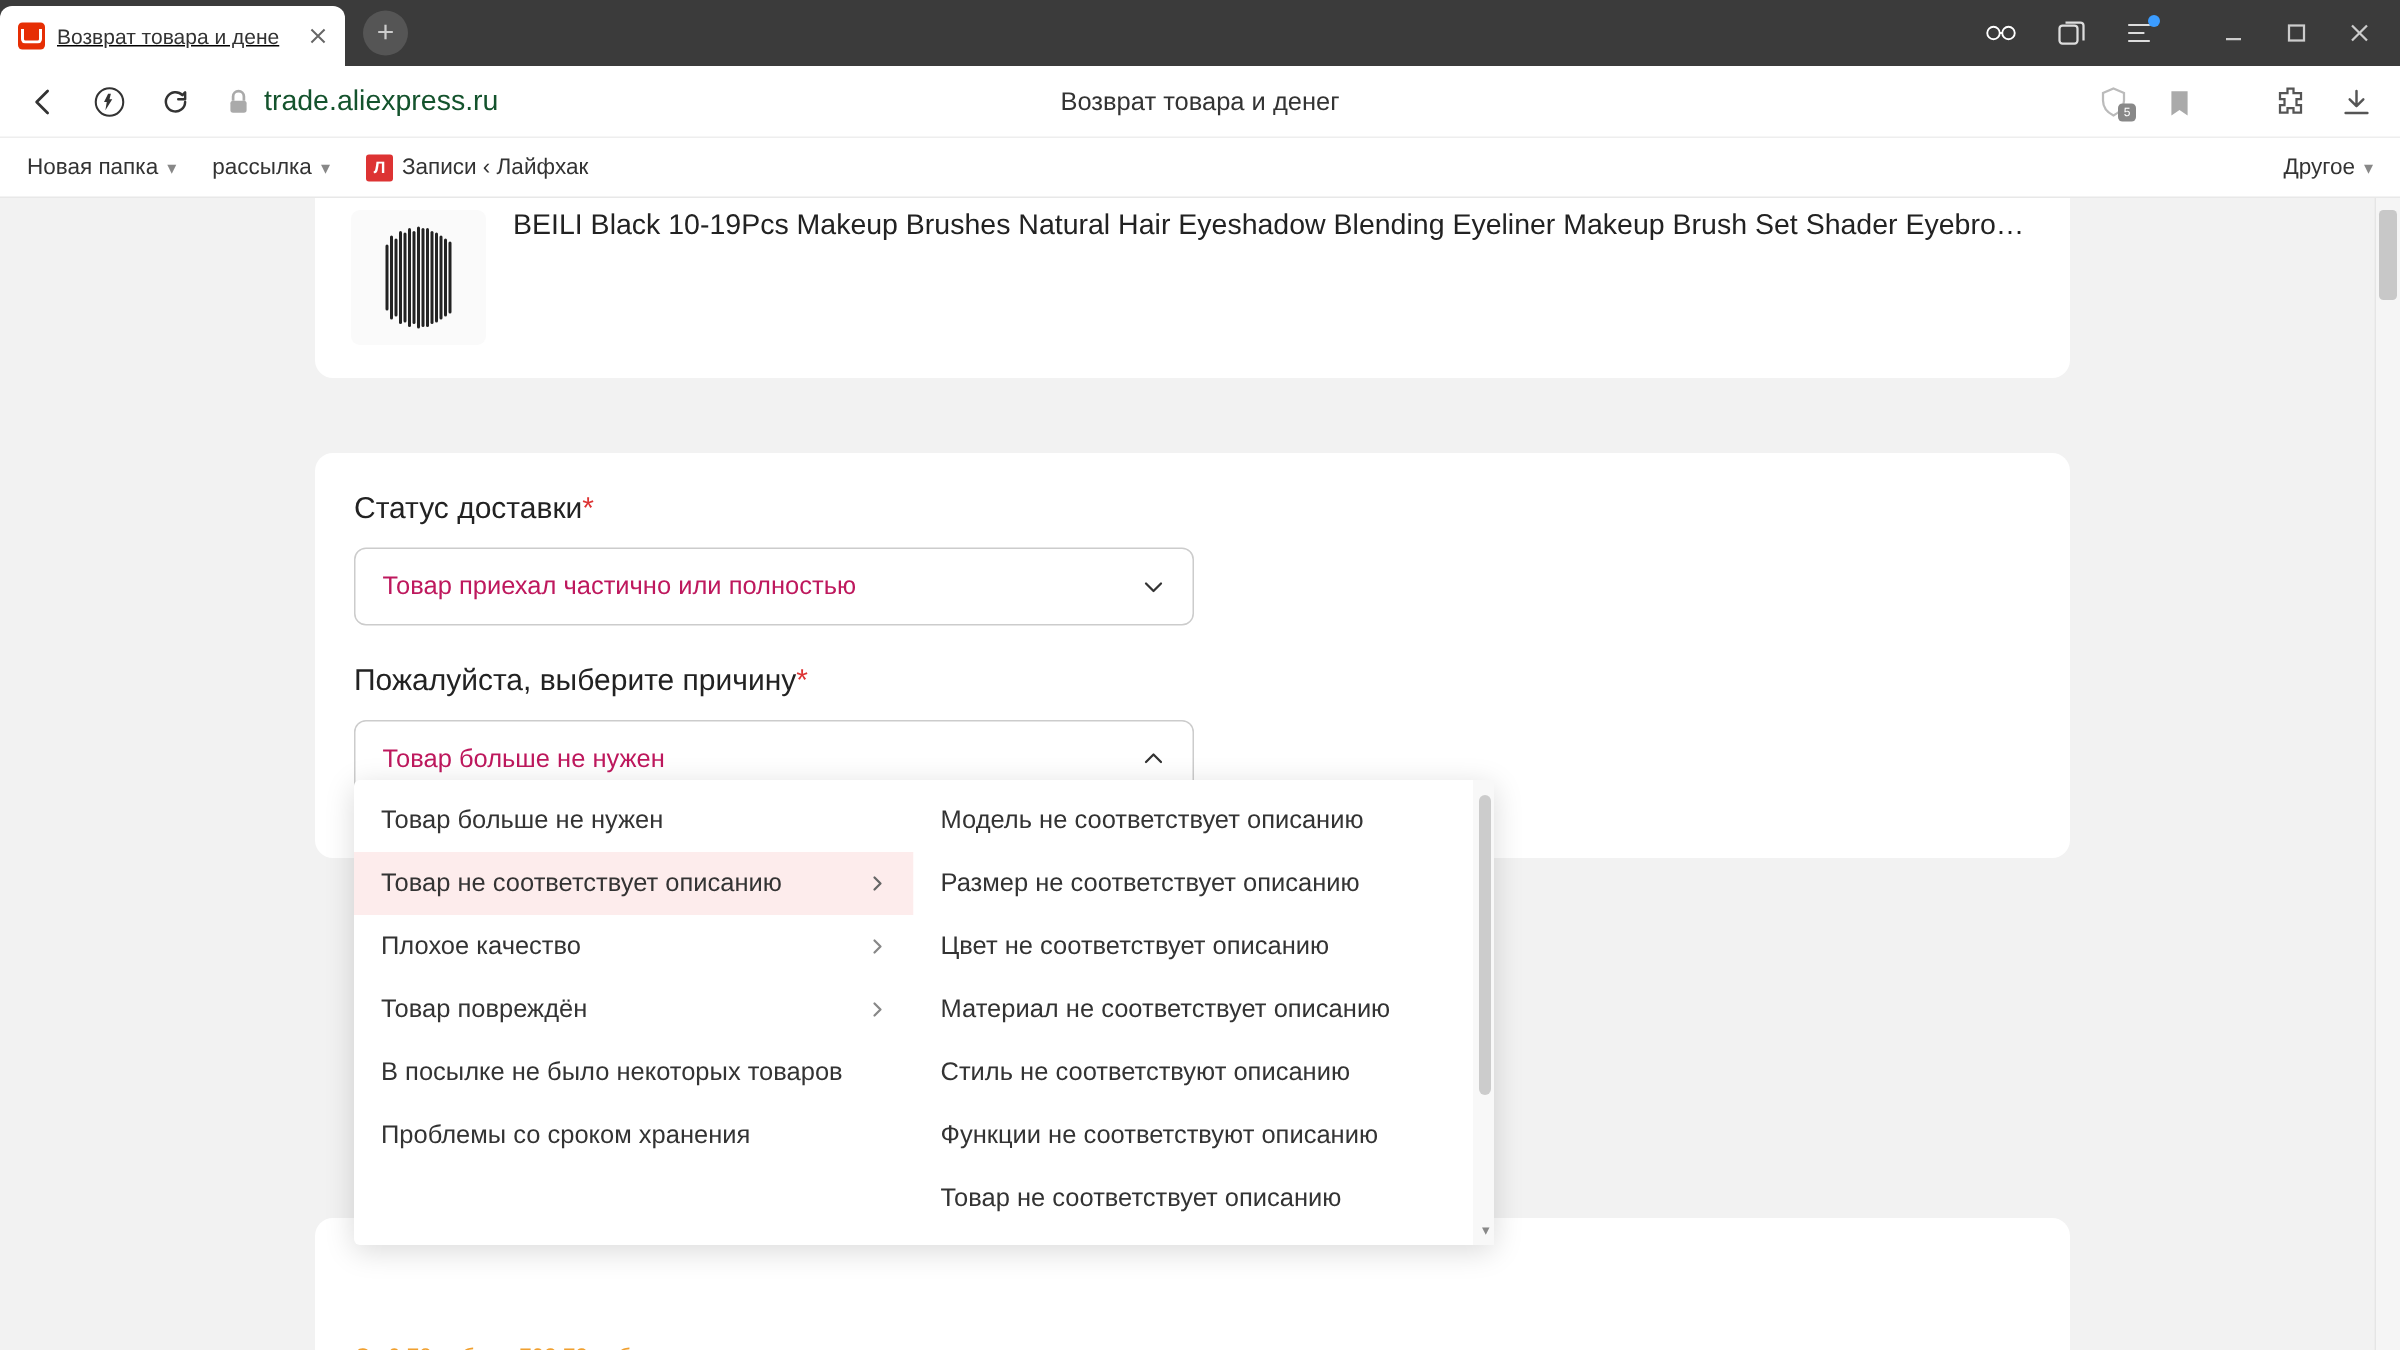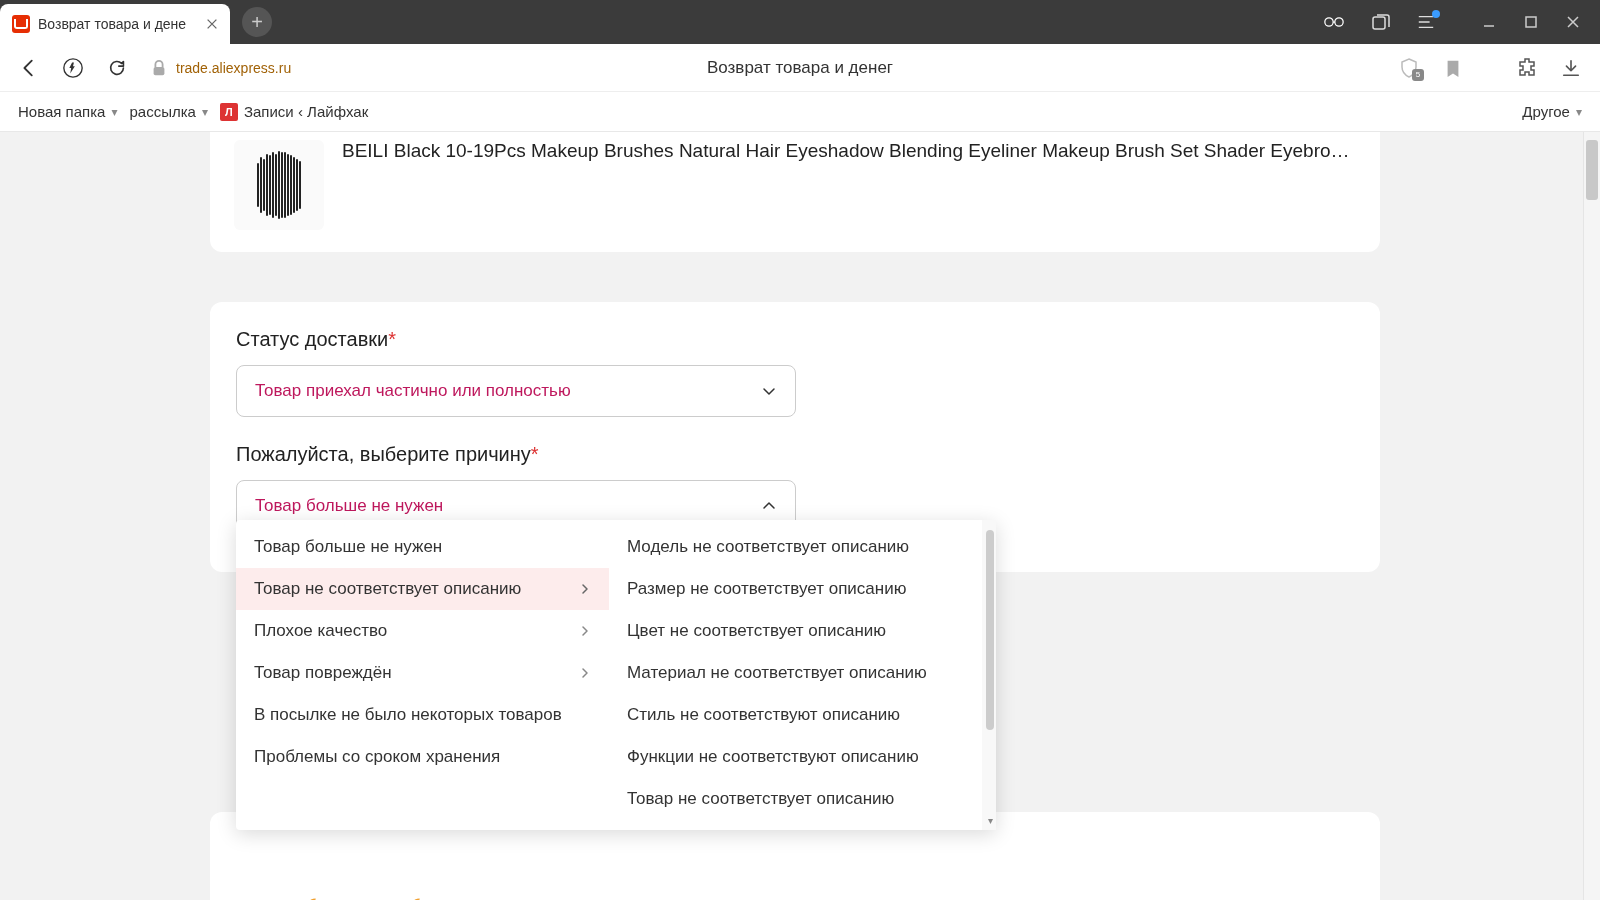--- a/index.html
+++ b/index.html
@@ -1,38 +1,38 @@
 <!DOCTYPE html>
 <html><head>
 <meta charset="utf-8">
 <style>
 * { margin: 0; padding: 0; box-sizing: border-box; }
 body { font-family: -apple-system, BlinkMacSystemFont, "Segoe UI", Arial, sans-serif; background: #f0f0f0; width: 1600px; height: 900px; overflow: hidden; position: relative; }
 
 .titlebar { background: #3b3b3b; height: 44px; display: flex; align-items: center; padding: 0 0; }
-.tab { background: #fff; height: 40px; margin-top: 4px; border-radius: 8px 8px 0 0; display: flex; align-items: center; padding: 0 10px 0 12px; width: 230px; gap: 8px; }
+.tab { background: #fff; height: 40px; margin-top: 4px; border-radius: 8px 8px 0 0; display: flex; align-items: center; padding: 0 10px 0 12px; width: 230px; gap: 8px; text-decoration: underline; }
 .tab-favicon { width: 18px; height: 18px; background: #E62E04; border-radius: 3px; display: flex; align-items: center; justify-content: center; }
 .tab-favicon::after { content: ""; width: 10px; height: 8px; border: 2px solid #fff; border-top: none; border-radius: 0 0 3px 3px; }
 .tab-title { font-size: 14px; color: #333; flex: 1; overflow: hidden; white-space: nowrap; }
 .tab-close { width: 16px; height: 16px; color: #666; cursor: pointer; display:flex; align-items:center; justify-content:center;}
 .new-tab { width: 30px; height: 30px; background: #555; border-radius: 50%; margin-left: 12px; display: flex; align-items: center; justify-content: center; color: #ccc; font-size: 20px; cursor:pointer;}
 .titlebar-right { margin-left: auto; display: flex; gap: 26px; align-items: center; padding-right: 20px; }
 .titlebar-icon { color: #ddd; width: 20px; height: 20px; display:flex; align-items:center; justify-content:center;}
 .win-controls { display: flex; gap: 28px; margin-left: 20px; }
 .win-btn { color: #ccc; width: 14px; height: 14px; cursor:pointer;}
 
 .navbar { background: #fff; height: 48px; display: flex; align-items: center; padding: 0 18px; gap: 22px; border-bottom: 1px solid #eee; }
 .nav-btn { width: 22px; height: 22px; color: #333; cursor:pointer; display:flex; align-items:center; justify-content:center;}
 .url-section { display: flex; align-items: center; gap: 8px; }
 .lock-icon { color: #999; width: 18px; height: 18px; }
-.url { font-size: 14px; color: #a16207; }
+.url { font-size: 19px; color: #14532d; }
 .page-title { position: absolute; left: 50%; transform: translateX(-50%); font-size: 17px; color: #333; }
 .nav-right { margin-left: auto; display: flex; gap: 22px; align-items: center; }
 
-.bookmarks { background: #fff; height: 40px; display: flex; align-items: center; padding: 0 18px; gap: 12px; border-bottom: 1px solid #e8e8e8; font-size: 15px;}
+.bookmarks { background: #fff; height: 40px; display: flex; align-items: center; padding: 0 18px; gap: 24px; border-bottom: 1px solid #e8e8e8; font-size: 15px;}
 .bm-item { display: flex; align-items: center; gap: 6px; color: #333; cursor:pointer;}
 .bm-chevron { font-size: 12px; color: #888; }
 .bm-favicon { width: 18px; height: 18px; background: #d33; border-radius: 2px; color:#fff; font-size:11px; font-weight:bold; display:flex; align-items:center; justify-content:center;}
 .bm-right { margin-left: auto; }
 
 .content-area { position: absolute; top: 132px; left: 0; right: 0; bottom: 0; background: #f2f2f2; overflow: hidden; }
 
 .product-card { position: absolute; top: -12px; left: 210px; right: 220px; padding: 20px 24px 22px; display: flex; gap: 18px; width:1170px; background:#fff; border-radius:12px;}
 .product-img { width: 90px; height: 90px; background: #fafafa; border-radius: 6px; display:flex; align-items:center; justify-content:center; gap:1px; padding:8px;}
 .brush { width: 2px; background: #222; border-radius: 1px; }

